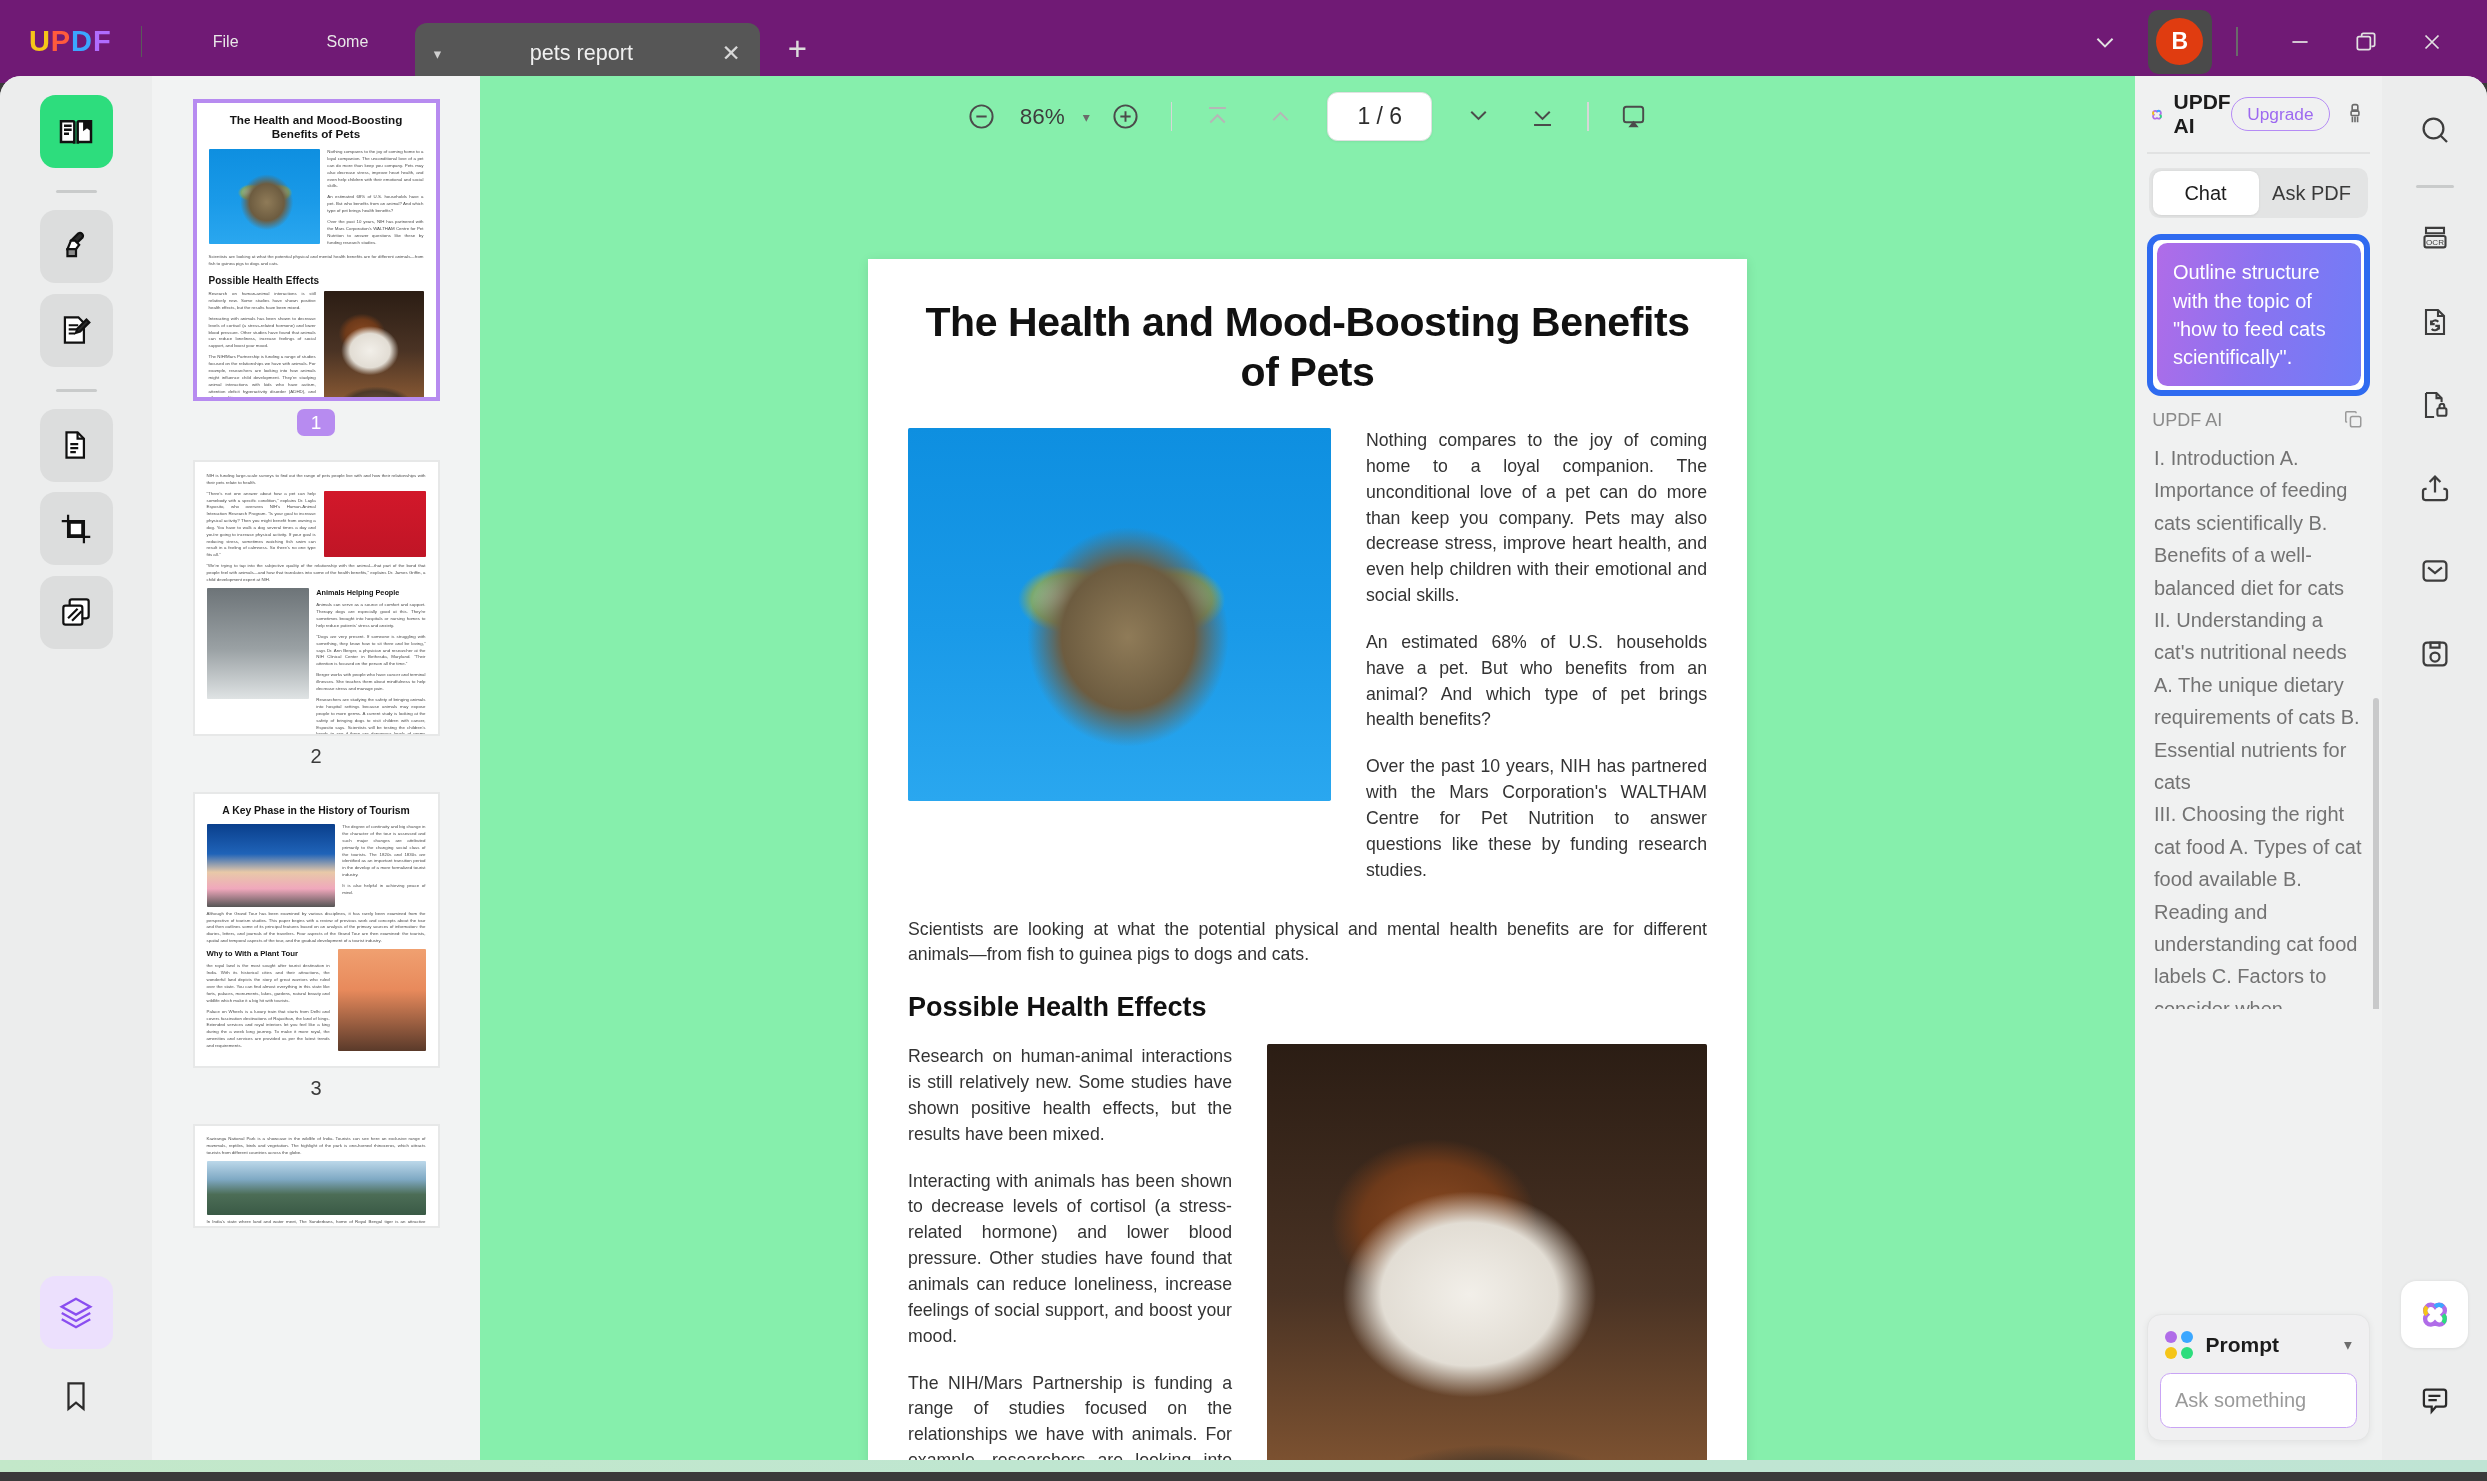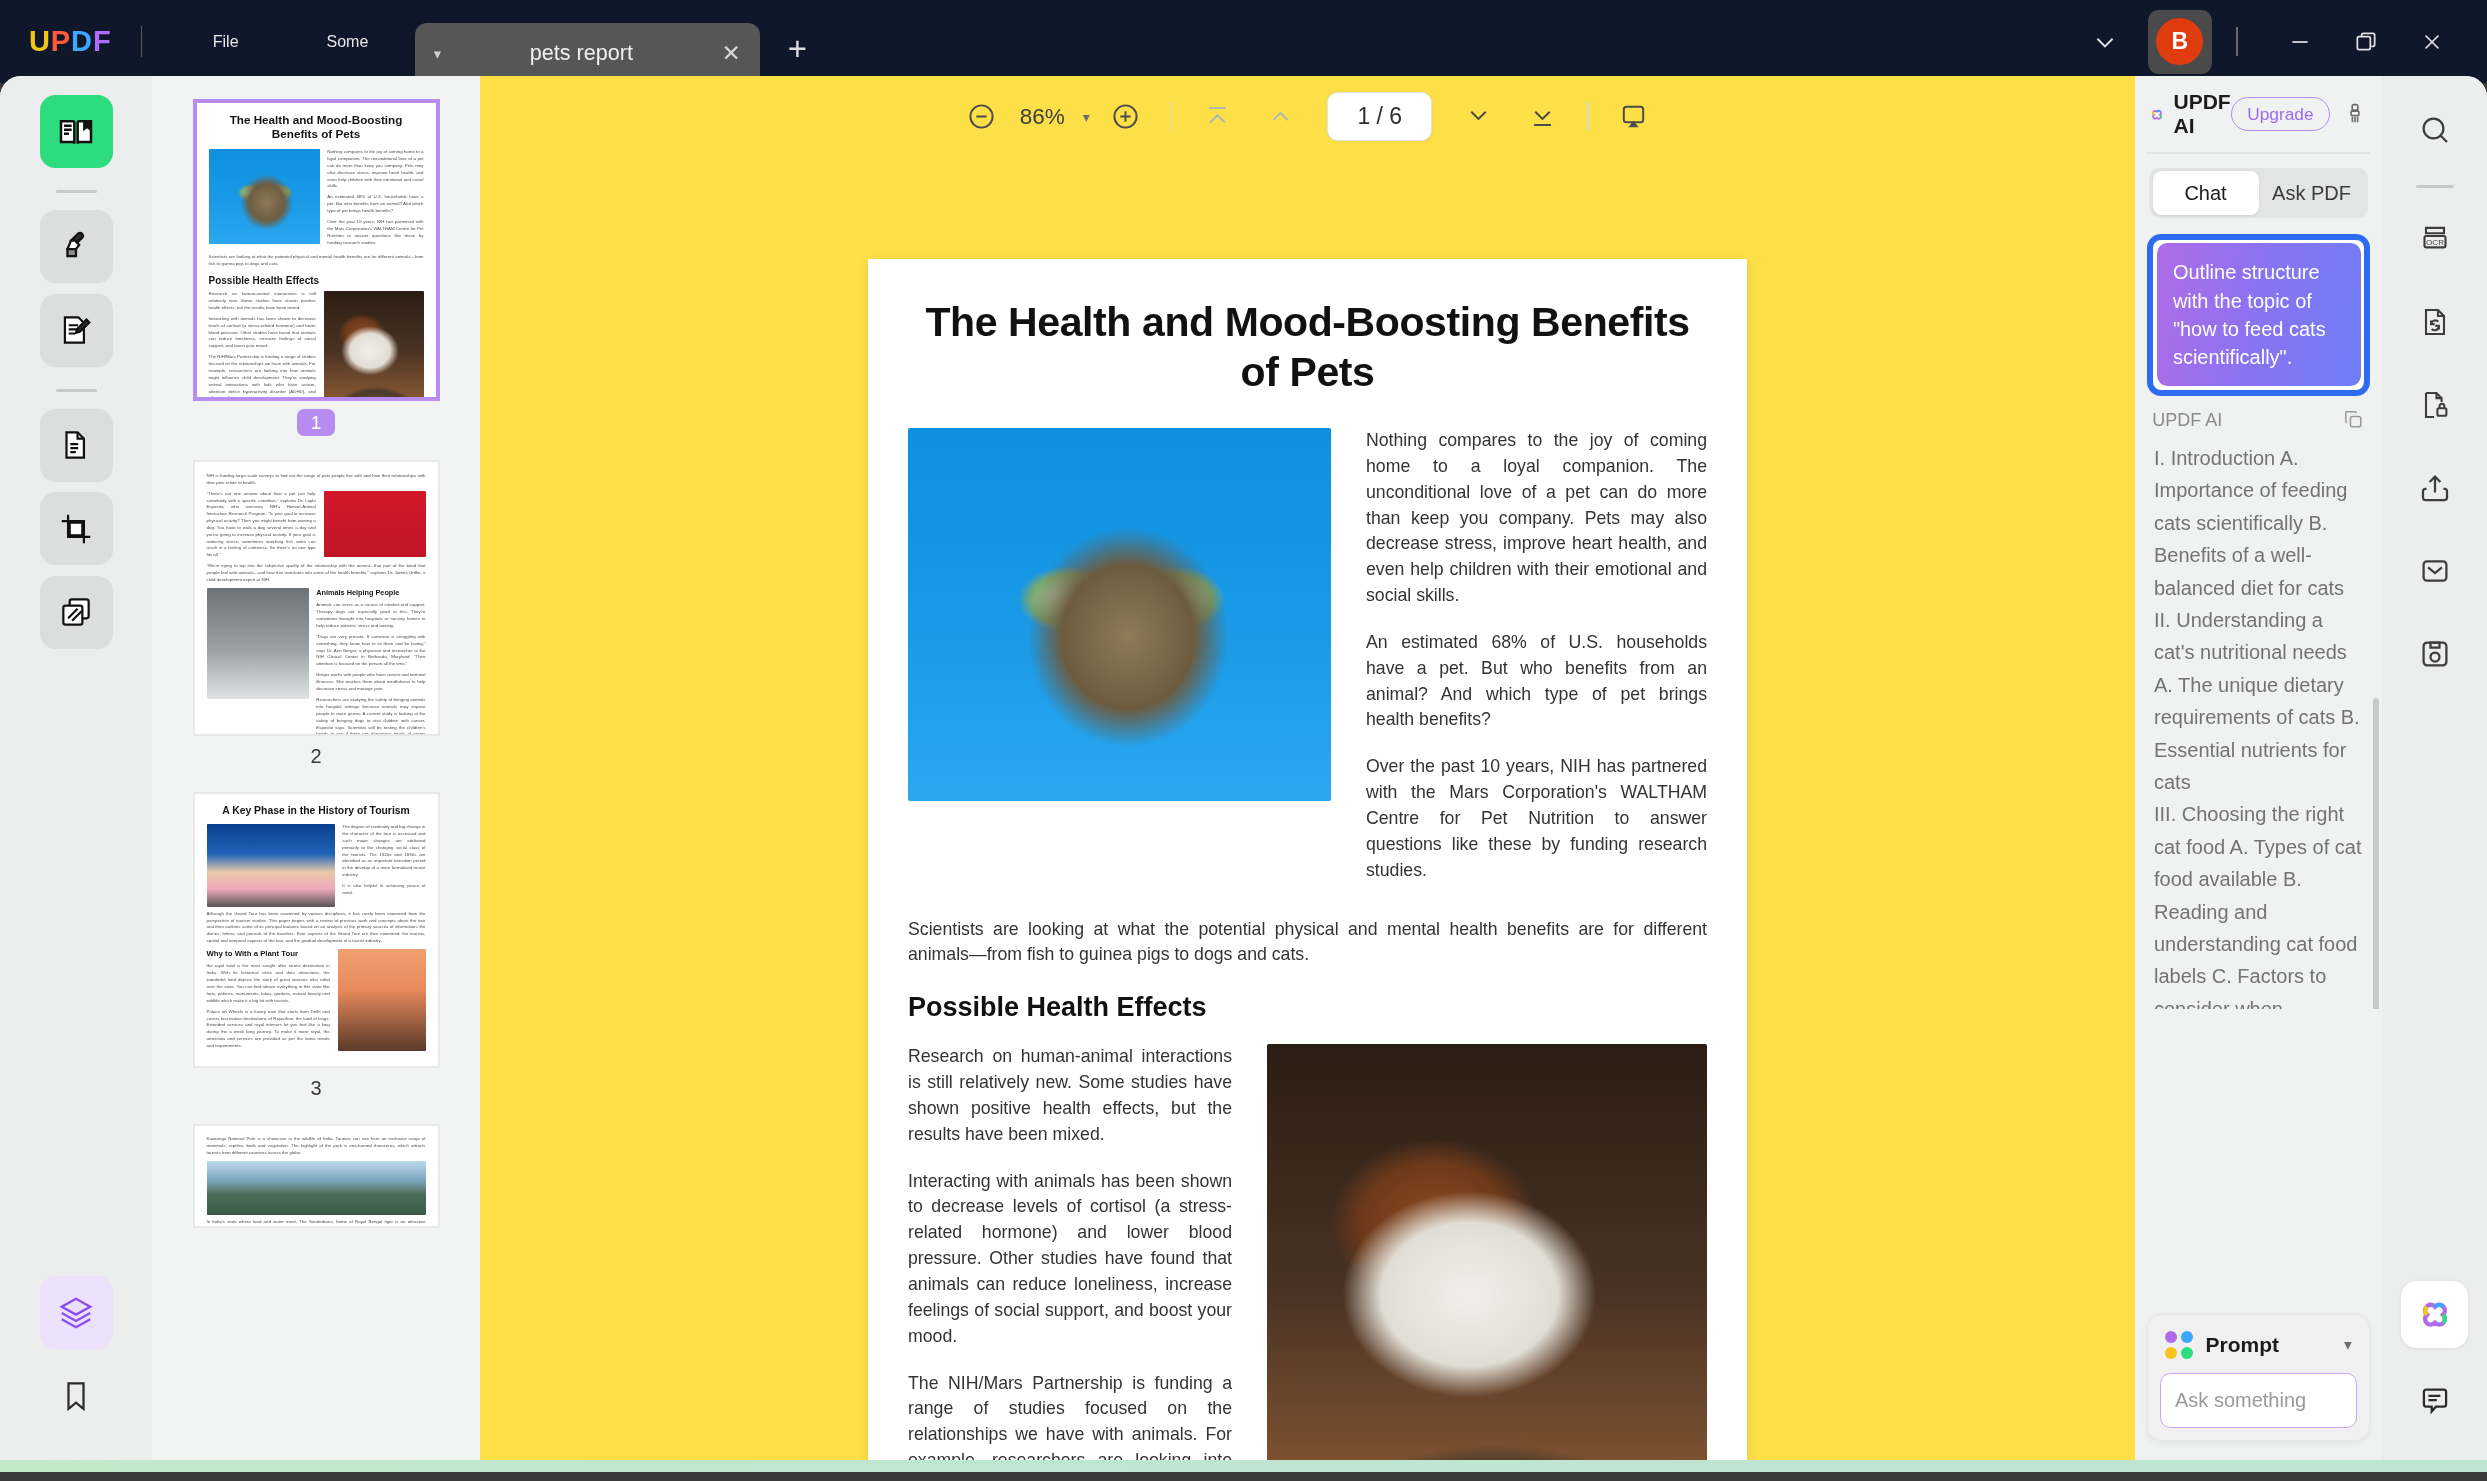--- a/index.html
+++ b/index.html
@@ -6,21 +6,21 @@
   html, body {
     width: 2487px; height: 1482px;
     font-family: "Liberation Sans", sans-serif;
     overflow: hidden;
     background: #3a3a3a;
   }
 
   
   #titlebar {
     position: absolute; left: 0; top: 0; width: 2487px; height: 83px;
-    background: #0f172a;
+    background: #701a75;
     display: flex; align-items: center;
   }
   #logo { margin-left: 29px; font-size: 29px; font-weight: bold; letter-spacing: 0.9px; }
   #logo span:nth-child(1){color:#f5c518;} #logo span:nth-child(2){color:#ff5a3c;}
   #logo span:nth-child(3){color:#3ba7ff;} #logo span:nth-child(4){color:#b06cff;}
   .tb-div { width:1.7px; height:31px; background:#5a5a5a; margin:0 29px; }
   .menu-item {
     color:#e8e8e8; font-size:16px; padding:7px 22.5px; cursor:default;
   }
   #menu-file { margin-left: 19px; }
@@ -90,21 +90,21 @@
   }
   
   .mini { padding:10.4px 12px; transform-origin: top left; }
   .mini h1 { font-size:11.7px; line-height:1.22; text-align:center; font-weight:bold; color:#151515; margin-bottom:7.8px; }
   .mini h2 { font-size:10px; font-weight:bold; color:#151515; margin-bottom:5.2px; }
   .mini p { font-size:4.4px; line-height:1.55; color:#4a4a4a; text-align:justify; margin-bottom:4.3px; }
   .mini .row { display:flex; gap:7.8px; }
   .mini .imgbox { border-radius:0.9px; }
 
   
-  #viewer { position:absolute; left:480px; top:0; right:352px; height:1396px; background:#fde047; }
+  #viewer { position:absolute; left:480px; top:0; right:352px; height:1396px; background:#86efac; }
   #toolbar { height:81px; display:flex; align-items:center; justify-content:center; gap:0; }
   .tb-icobtn { width:48px; height:48px; display:flex; align-items:center; justify-content:center; color:#555; }
   #zoom-val { font-size:22.5px; color:#3d3d3d; min-width:74px; text-align:center; }
   #zoom-caret { font-size:14px; color:#6b6b6b; margin:0 12px 0 3.5px; }
   .tb-sep { width:1.7px; height:29px; background:#d6d7d7; margin:0 21px; }
   #pagebox {
     border:1.7px solid #e0e1e1; background:#fff; border-radius:10.4px;
     padding:10.4px 29px; font-size:23px; color:#2e2e2e; margin:0 22.5px;
     box-shadow:0 0.9px 2.6px rgba(0,0,0,.06);
   }

